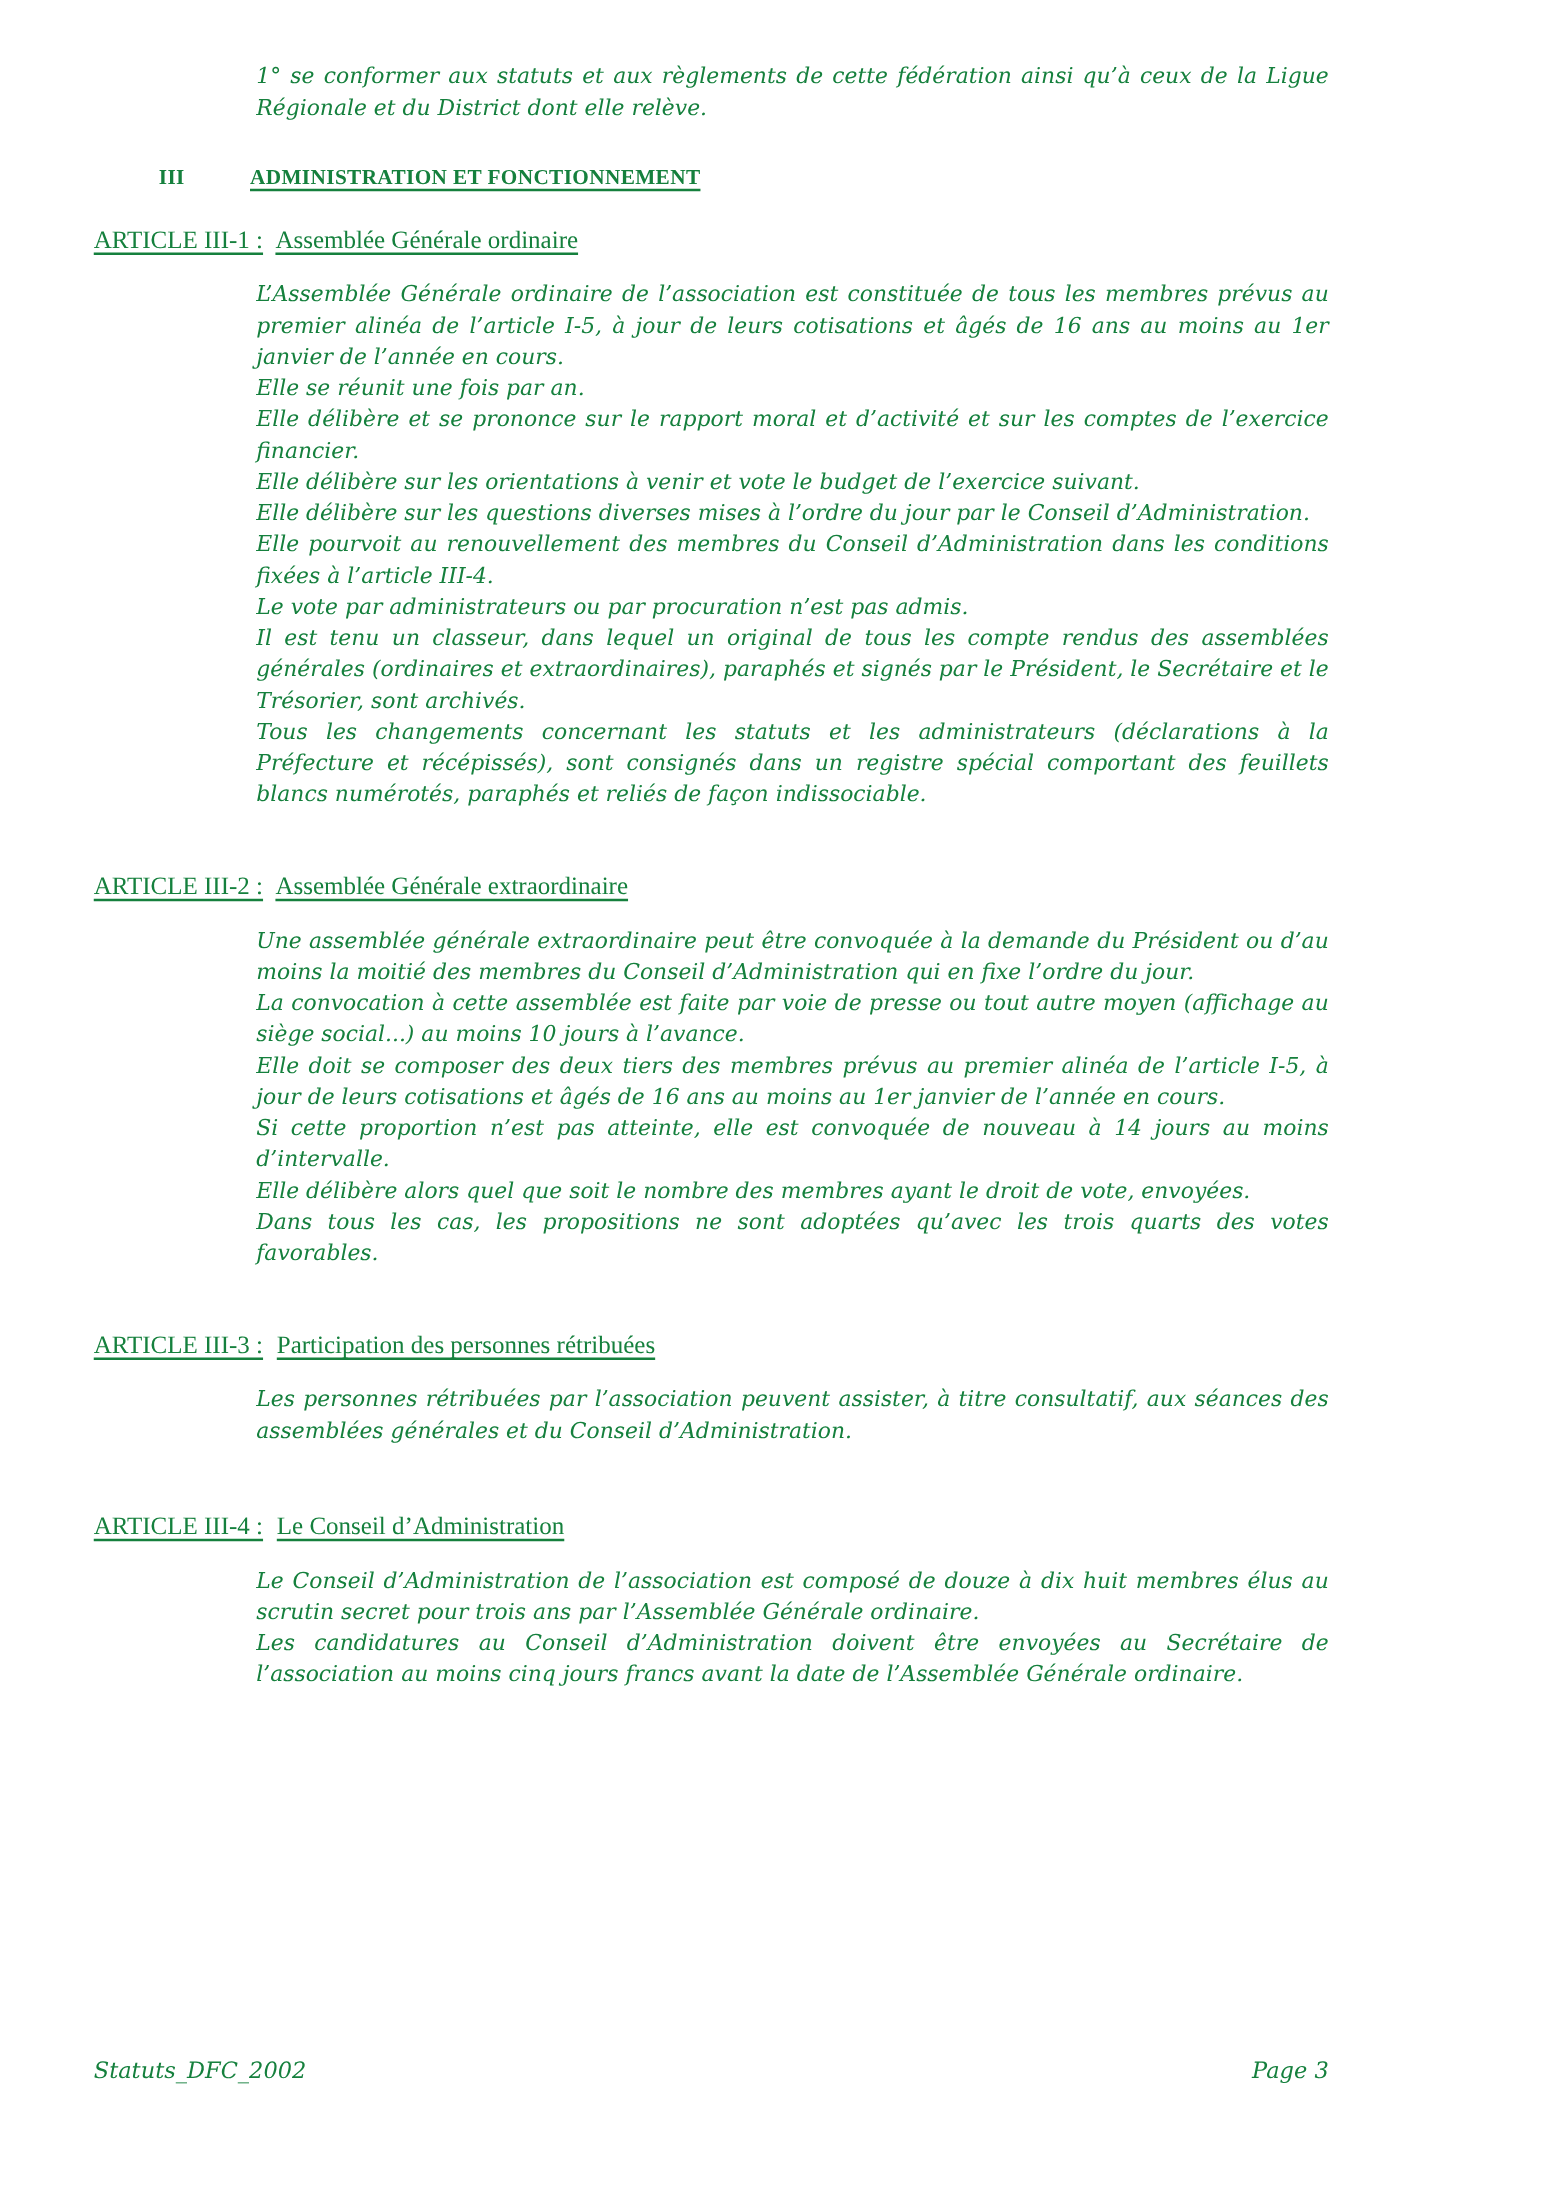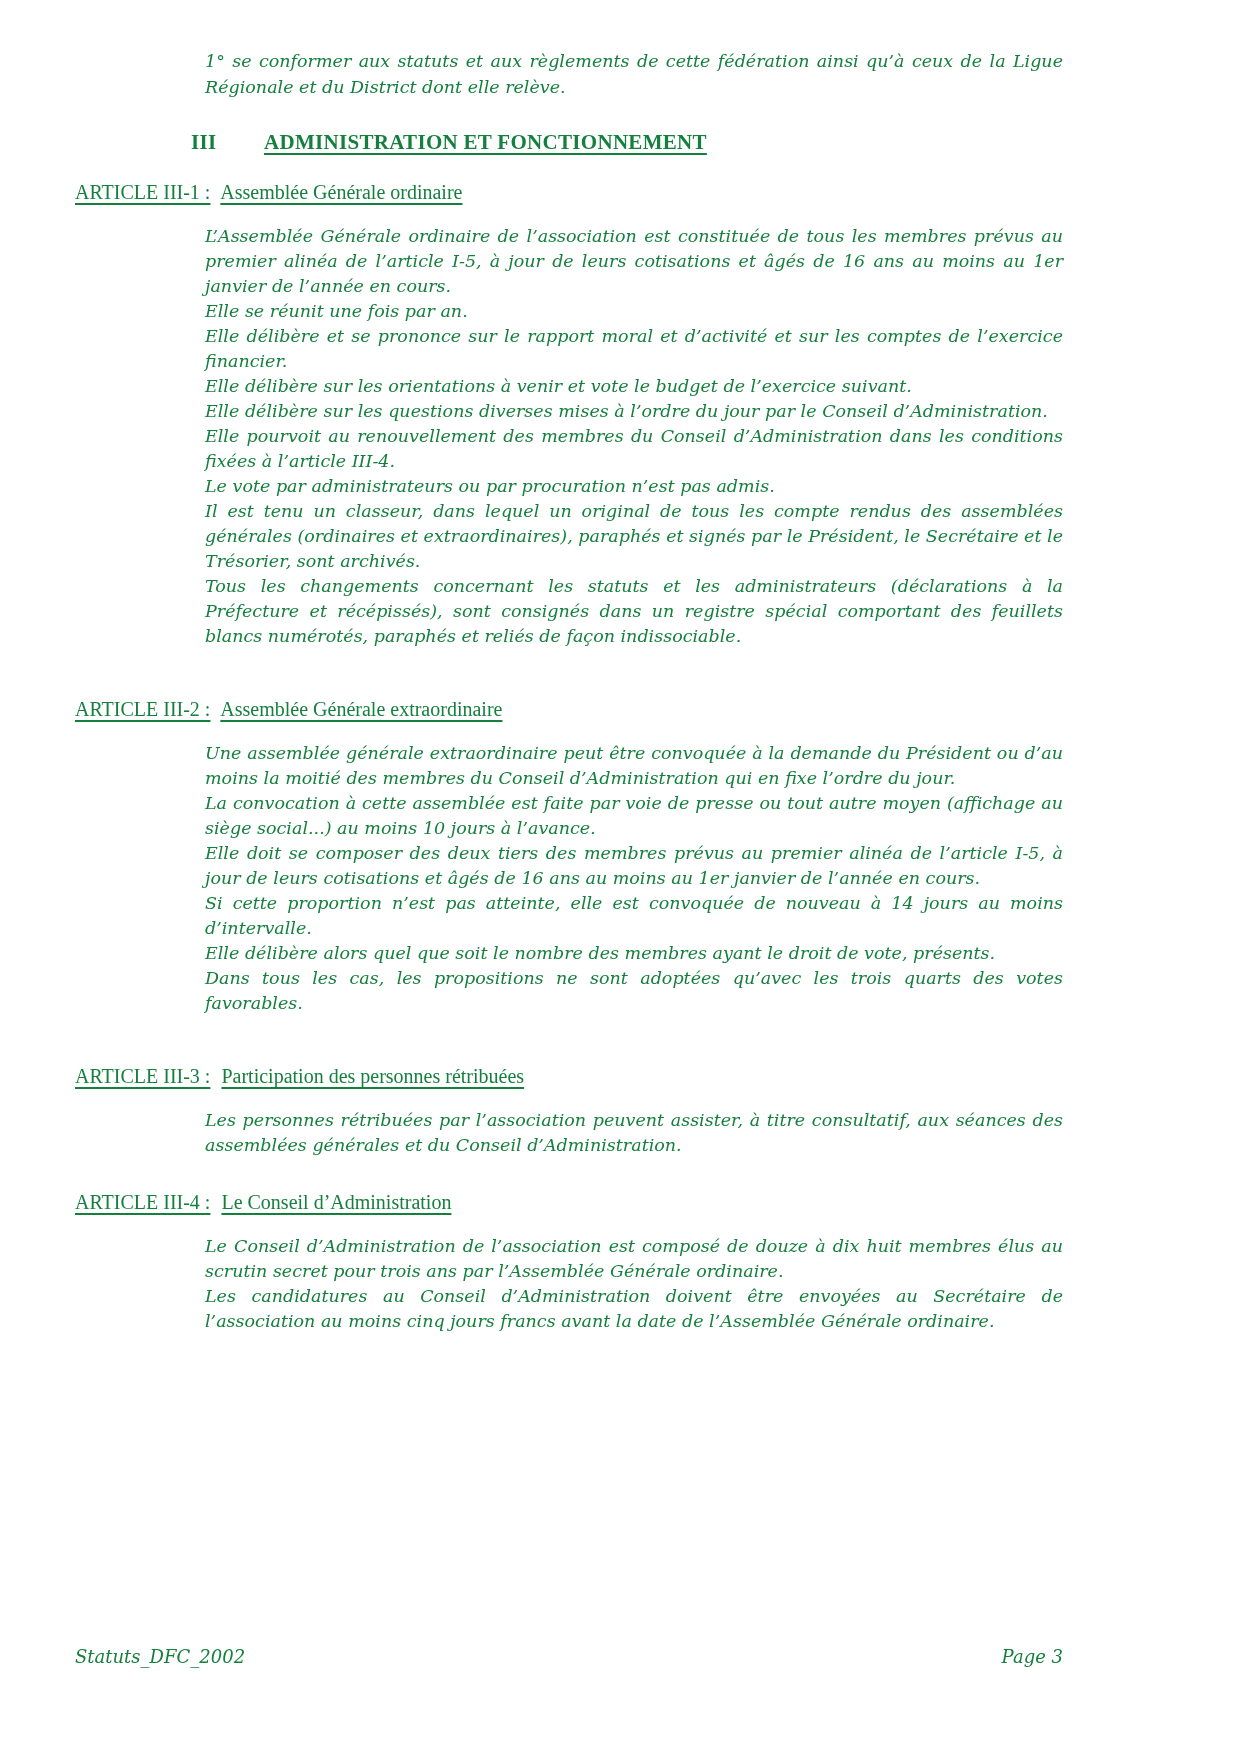--- a/index.html
+++ b/index.html
@@ -24,40 +24,40 @@
     margin: 0;
     font-style: italic;
     font-size: 17.5px;
     line-height: 25px;
     text-align: justify;
   }
   .indent { margin-left: 130px; }
   .intro-para { margin-bottom: 26px; line-height: 26px; }
 
   .section-heading {
-    margin: 30px 0 26px 116px;
+    margin: 30px 0 26px 52px;
     font-family: "Liberation Serif", serif;
     font-style: normal;
     font-weight: bold;
-    font-size: 21px;
+    font-size: 17px;
     line-height: 24px;
     letter-spacing: 0.3px;
   }
   .section-num {
     display: inline-block;
     width: 73px;
   }
   .section-title {
     text-decoration: underline;
     text-decoration-thickness: 2px;
     text-underline-offset: 4px;
   }
 
   .article { margin-bottom: 48px; }
-  .article.gap-lg { margin-bottom: 32px; }
+  .article.gap-lg { margin-bottom: 51px; }
   .article:last-of-type { margin-bottom: 0; }
 
   .article-heading {
     margin: 0 0 20px 0;
     font-family: "Liberation Serif", serif;
     font-style: normal;
     font-weight: normal;
     font-size: 20px;
     line-height: 24px;
   }
@@ -113,21 +113,21 @@
   <div class="article">
     <h2 class="article-heading">
       <span class="article-label">ARTICLE III-2 :</span>
       <span class="article-title">Assemblée Générale extraordinaire</span>
     </h2>
     <div class="article-body indent">
       <p class="para">Une assemblée générale extraordinaire peut être convoquée à la demande du Président ou d’au moins la moitié des membres du Conseil d’Administration qui en fixe l’ordre du jour.</p>
       <p class="para">La convocation à cette assemblée est faite par voie de presse ou tout autre moyen (affichage au siège social...) au moins 10 jours à l’avance.</p>
       <p class="para">Elle doit se composer des deux tiers des membres prévus au premier alinéa de l’article I-5, à jour de leurs cotisations et âgés de 16 ans au moins au 1er janvier de l’année en cours.</p>
       <p class="para">Si cette proportion n’est pas atteinte, elle est convoquée de nouveau à 14 jours au moins d’intervalle.</p>
-      <p class="para">Elle délibère alors quel que soit le nombre des membres ayant le droit de vote, présents.</p>
+      <p class="para">Elle délibère alors quel que soit le nombre des membres ayant le droit de vote, envoyées.</p>
       <p class="para">Dans tous les cas, les propositions ne sont adoptées qu’avec les trois quarts des votes favorables.</p>
     </div>
   </div>
 
   <div class="article gap-lg">
     <h2 class="article-heading">
       <span class="article-label">ARTICLE III-3 :</span>
       <span class="article-title">Participation des personnes rétribuées</span>
     </h2>
     <div class="article-body indent">

